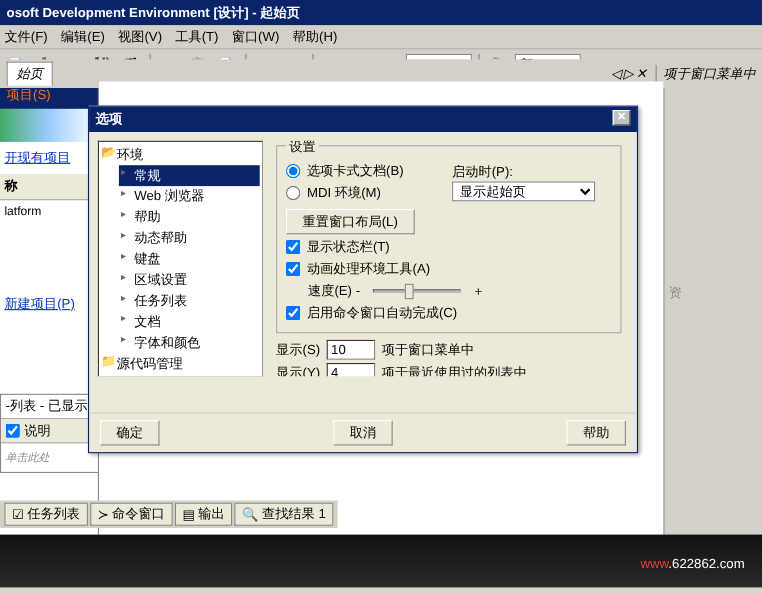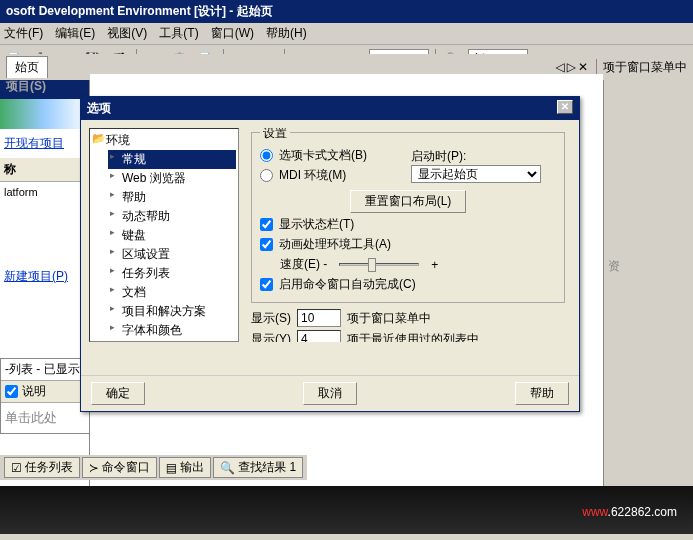--- a/index.html
+++ b/index.html
@@ -8,28 +8,28 @@
 .titlebar { background:#0a246a; color:#fff; padding:3px 6px; font-weight:bold; }
 .menubar { background:#d4d0c8; padding:2px 4px; display:flex; gap:12px; border-bottom:1px solid #aaa; }
 .menubar span { cursor:default; }
 .toolbar { background:#d4d0c8; padding:3px 4px; display:flex; gap:4px; align-items:center; border-bottom:1px solid #888; }
 .tb-btn { width:22px; height:22px; border:1px solid transparent; display:flex; align-items:center; justify-content:center; }
 .tb-sep { width:1px; height:20px; background:#888; margin:0 2px; }
 .tb-combo { height:20px; border:1px solid #888; background:#fff; min-width:60px; padding:0 4px; display:flex; align-items:center; }
 
 .main { display:flex; height:calc(100% - 110px); background:#d4d0c8; }
 .left-panel { width:90px; background:#fff; border-right:1px solid #888; }
-.left-tab { background:#0a246a; color:#a3a3a3; padding:4px 6px; font-weight:bold; }
+.left-tab { background:#0a246a; color:#f97316; padding:4px 6px; font-weight:normal; }
 .left-section { padding:6px 4px; color:#0033cc; text-decoration:underline; cursor:pointer; }
 .left-hdr { background:#ece9d8; padding:3px 4px; border-bottom:1px solid #aaa; font-weight:bold; }
 .left-row { padding:4px; font-size:11px; }
 .mid { flex:1; background:#fff; position:relative; }
 .right-panel { width:90px; background:#d4d0c8; border-left:1px solid #888; padding:4px; }
 
-.tabbar { position:absolute; left:0; right:0; top:54px; background:#d4d0c8; padding:2px 6px; display:flex; align-items:center; }
+.tabbar { position:absolute; left:0; right:0; top:54px; background:#d4d0c8; padding:2px 6px; display:flex; align-items:center;font-style:italic; }
 .tab { border:1px solid #888; border-bottom:none; padding:2px 8px; background:#fff; }
 .nav-btns { margin-left:auto; display:flex; gap:2px; align-items:center; }
 
 
 .dialog { position:absolute; left:80px; top:96px; width:500px; height:316px; background:#ece9d8; border:1px solid #0a246a; box-shadow:2px 2px 4px rgba(0,0,0,.4); display:flex; flex-direction:column; z-index:100; }
 .dlg-title { background:#0a246a; color:#fff; padding:3px 6px; font-weight:bold; display:flex; }
 .dlg-close { margin-left:auto; width:16px; height:14px; background:#c0c0c0; border:1px solid #fff; border-right-color:#555; border-bottom-color:#555; font-size:10px; text-align:center; line-height:12px; cursor:pointer; }
 .dlg-body { flex:1; display:flex; padding:8px; gap:6px; overflow:hidden; }
 .tree { width:150px; background:#fff; border:1px inset #888; overflow:auto; padding:2px; }
 .tree-item { padding:1px 2px 1px 14px; white-space:nowrap; position:relative; cursor:default; }
@@ -50,21 +50,21 @@
 .dlg-footer { padding:6px 10px; display:flex; justify-content:space-between; gap:10px; border-top:1px solid #ccc;margin-top:25px; }
 
 .bottom-tabs { position:absolute; bottom:60px; left:0; display:flex; background:#d4d0c8; padding:2px 4px; gap:2px; }
 .bottom-tabs .bt { border:1px solid #888; padding:1px 6px; background:#ece9d8; cursor:pointer; font-size:11px; display:flex; align-items:center; gap:3px; }
 .footer { position:absolute; bottom:6px; left:0; right:0; height:48px; background:linear-gradient(#111,#2a2a2a); display:flex; align-items:center; padding:0 16px; }
 .footer .brand { color:#fff; font-size:24px; font-weight:bold; letter-spacing:2px; }
 .footer .url { margin-left:auto; color:#fff; font-size:18px; }
 .footer .url .www { color:#f33; }
 .desc-panel { position:absolute; left:0; top:358px; width:90px; background:#fff; border:1px solid #888; }
 .desc-hdr { background:#ece9d8; padding:2px 4px; border-bottom:1px solid #aaa; display:flex; align-items:center; gap:4px; }
-.desc-body { padding:6px 4px; color:#888; font-size:13px; }
+.desc-body { padding:6px 4px; color:#888; font-size:10px;font-style:italic; }
 </style>
 </head>
 <body>
 
 <div class="titlebar">osoft Development Environment [设计] - 起始页</div>
 
 <div class="menubar">
   <span>文件(F)</span>
   <span>编辑(E)</span>
   <span>视图(V)</span>
@@ -142,21 +142,20 @@
       <div class="tree-item folder open">环境</div>
       <div class="tree-sub">
         <div class="tree-item leaf sel">常规</div>
         <div class="tree-item leaf">Web 浏览器</div>
         <div class="tree-item leaf">帮助</div>
         <div class="tree-item leaf">动态帮助</div>
         <div class="tree-item leaf">键盘</div>
         <div class="tree-item leaf">区域设置</div>
         <div class="tree-item leaf">任务列表</div>
         <div class="tree-item leaf">文档</div>
-        <div class="tree-item leaf">项目和解决方案</div>
         <div class="tree-item leaf">字体和颜色</div>
       </div>
       <div class="tree-item folder">源代码管理</div>
       <div class="tree-item folder">文本编辑器</div>
 
     </div>
     <div class="settings">
       <div class="fieldset">
         <div class="legend">设置</div>
         <div class="row">
@@ -168,21 +167,21 @@
             <div class="row">
                 <input type="radio" name="docmode" style="">
                 <span>MDI 环境(M)</span>
               </div>
           </div>
           <div style="flex:1">
             <div>启动时(P):</div>
             <select style="width:130px"><option>显示起始页</option></select>
           </div>
         </div>
-        <div class="row" style="justify-content:center">
+        <div class="row" style="">
             <button class="btn">重置窗口布局(L)</button>
           </div>
         <div class="row">
             <input type="checkbox" checked="" style="">
             <span>显示状态栏(T)</span>
           </div>
         <div class="row">
             <input type="checkbox" checked="" style="">
             <span>动画处理环境工具(A)</span>
           </div>

